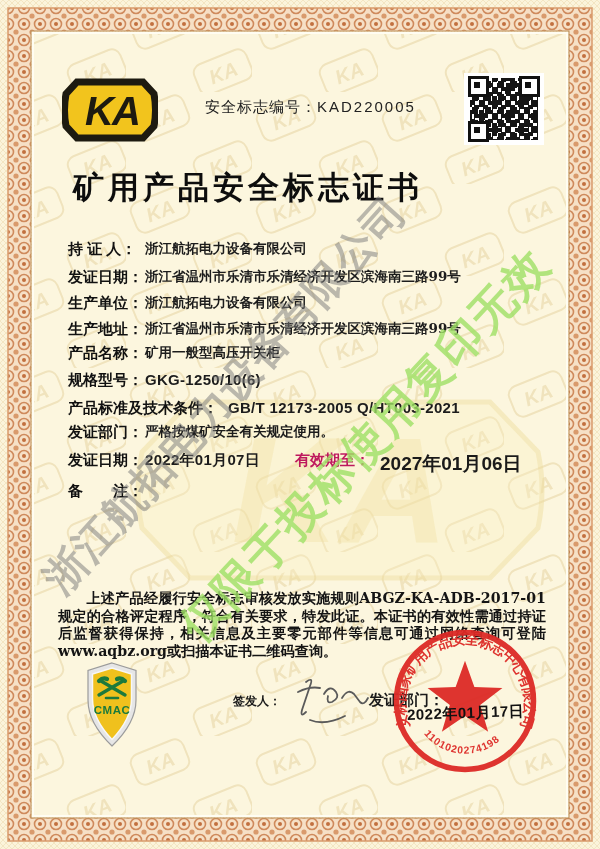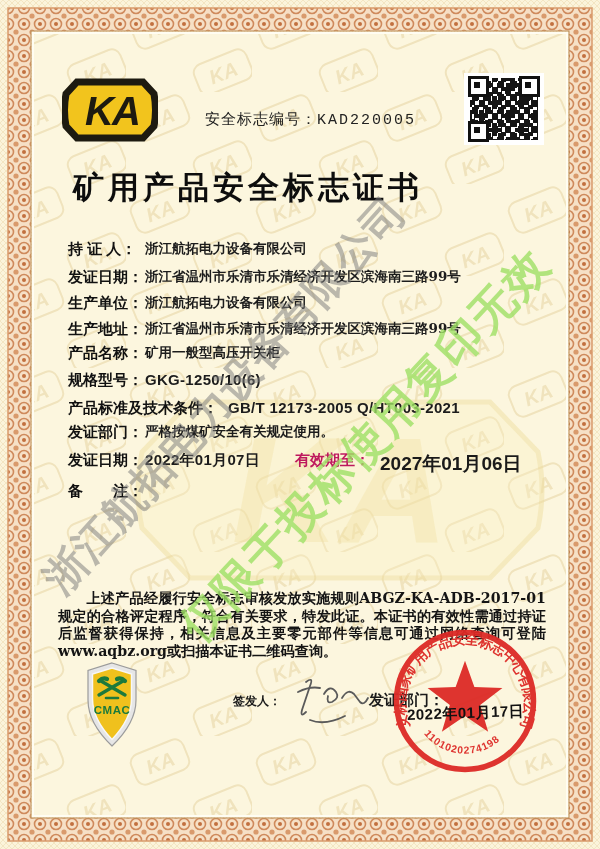--- a/index.html
+++ b/index.html
@@ -5,21 +5,21 @@
   html,body{margin:0;padding:0;background:#fff;}
   .page{
     position:relative;width:600px;height:849px;overflow:hidden;
     background:#fdf8e1;
     font-family:"Liberation Sans",sans-serif;
     color:#1a1a1a;
   }
   .layer{position:absolute;left:0;top:0;width:600px;height:849px;pointer-events:none;}
   
   .ka-logo{position:absolute;left:62px;top:78px;width:96px;height:64px;z-index:3;}
-  .cert-no{position:absolute;left:205px;top:110px;z-index:3;font-family:Liberation Mono, monospace;
+  .cert-no{position:absolute;left:205px;top:98px;z-index:3;font-family:Liberation Sans, sans-serif;
     font-size:15px;color:#222;letter-spacing:1px;}
   .cert-no b{font-weight:normal;letter-spacing:2px;}
   .qr{position:absolute;left:464px;top:73px;width:80px;height:72px;background:#fff;z-index:3;padding:0;}
   .qr-noise{position:absolute;left:6px;top:5px;right:6px;bottom:5px;
     background:
       repeating-conic-gradient(#151515 0% 25%, transparent 0% 50%) 0 0 / 9px 9px,
       repeating-conic-gradient(transparent 0% 25%, #151515 0% 50%) 2px 3px / 13px 13px,
       #fff;}
   .finder{position:absolute;width:15px;height:15px;border:3px solid #111;background:#fff;}
   .finder::after{content:"";position:absolute;left:3px;top:3px;width:6px;height:6px;background:#111;}

